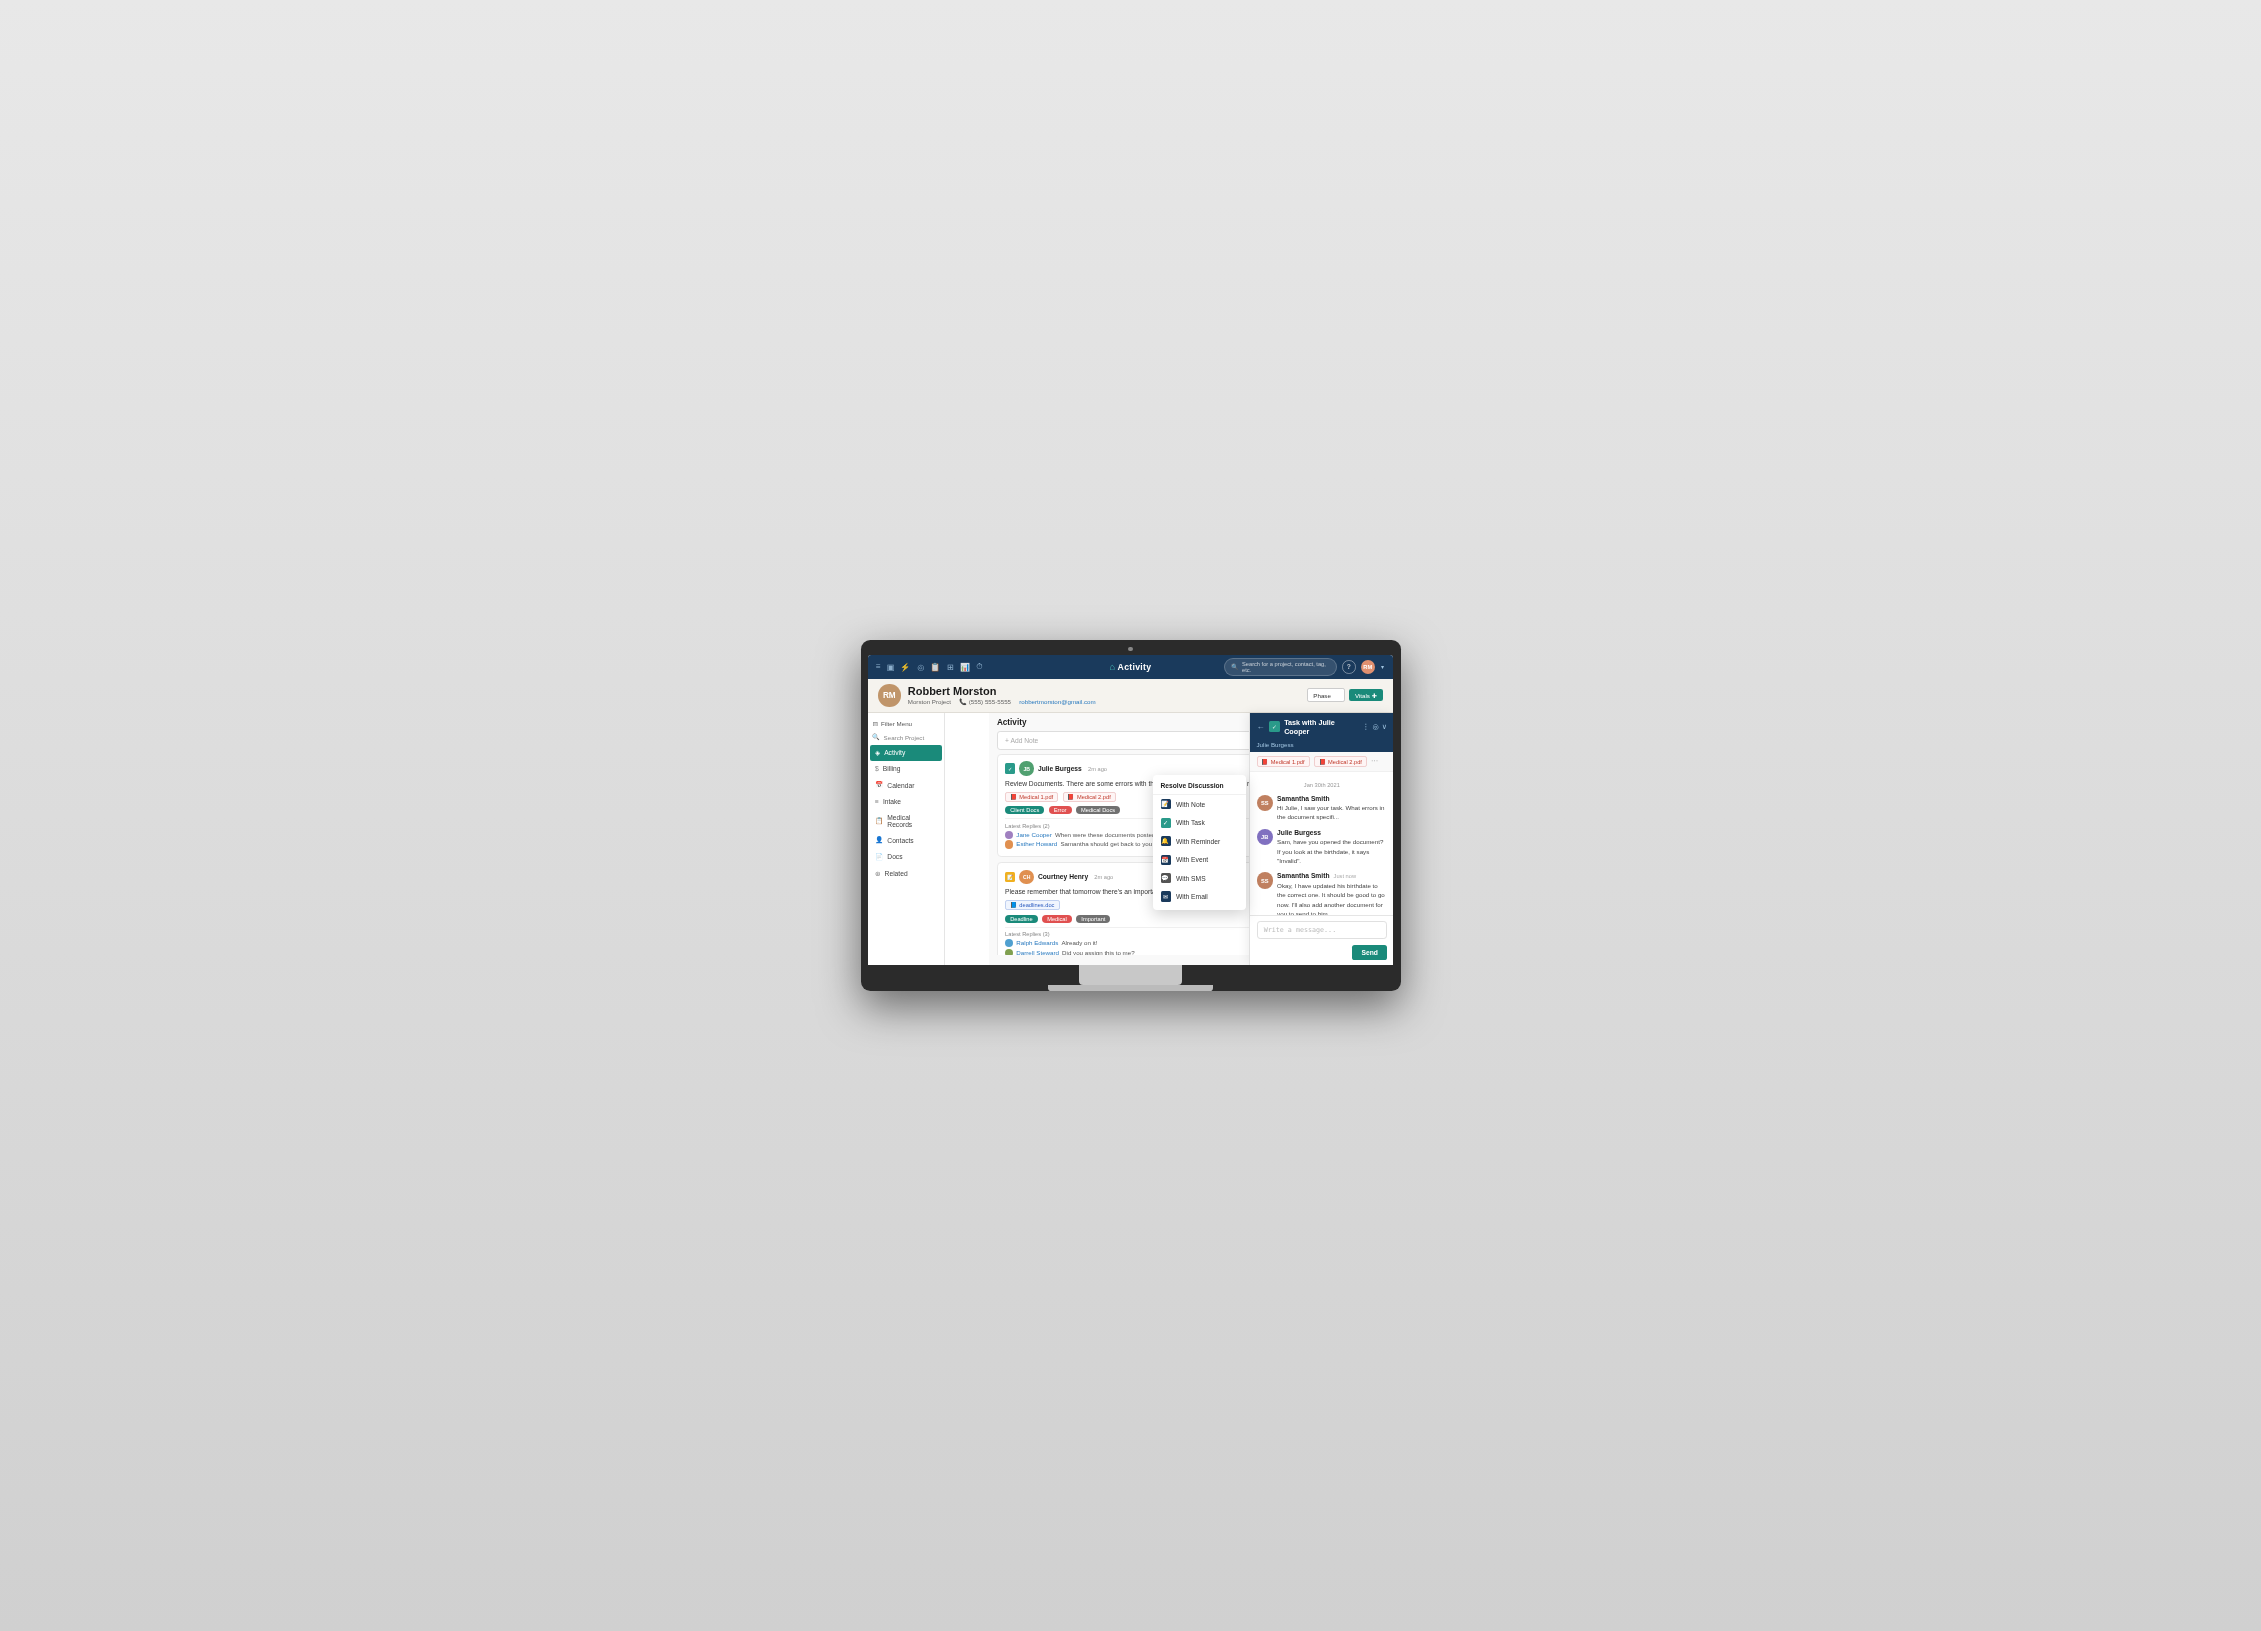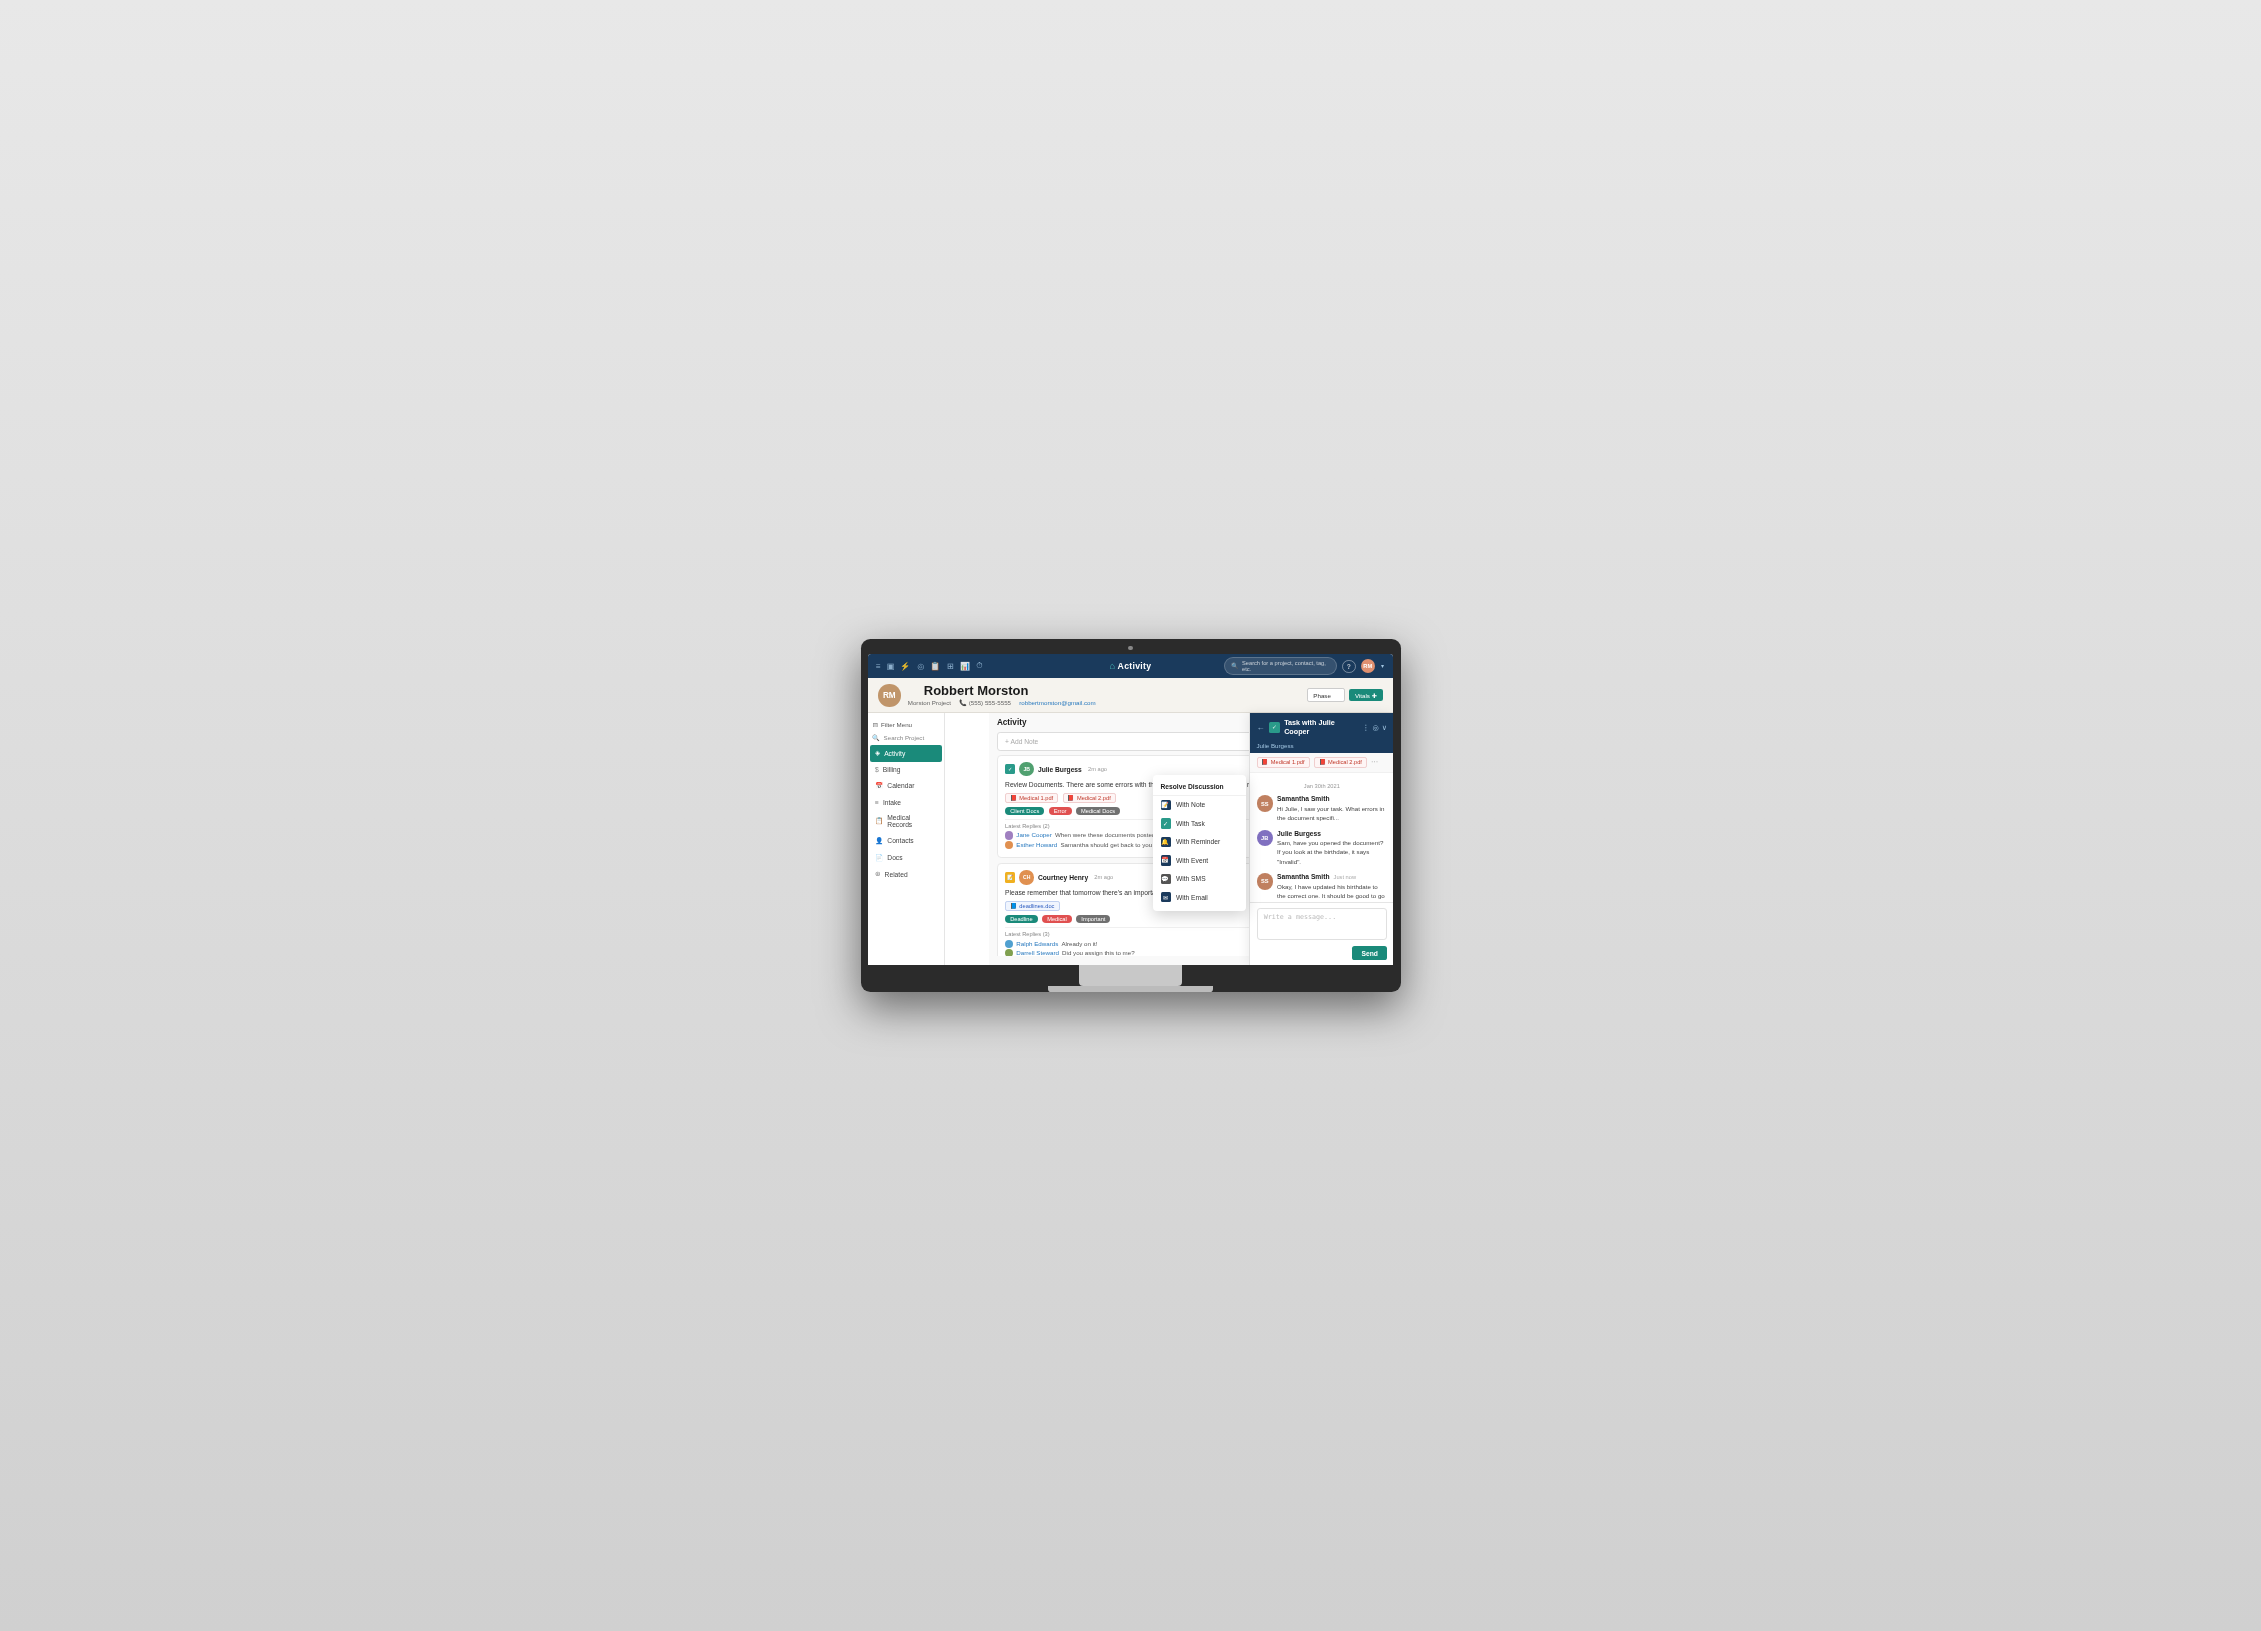--- a/index.html
+++ b/index.html
@@ -123,24 +123,23 @@
       background: #c0956a;
       display: flex;
       align-items: center;
       justify-content: center;
       color: #fff;
       font-size: 8.2px;
       font-weight: 600;
       overflow: hidden;
     }
     .project-info h2 {
-      font-size: 13px;
+      font-size: 11px;
       font-weight: 700;
       color: #1a1a1a;
-      margin-left: 16px;
     }
     .project-meta {
       font-size: 6.2px;
       color: #666;
       display: flex;
       gap: 8.2px;
       margin-top: 1px;
     }
     .project-meta a { color: #2a7abf; text-decoration: none; }
     .phase-controls {
@@ -445,21 +444,21 @@
       border-top: 0.5px solid #e5e5e5;
     }
     .task-input {
       width: 100%;
       border: 0.5px solid #e0e0e0;
       border-radius: 3.1px;
       padding: 4.1px 6.2px;
       font-size: 6.7px;
       color: #333;
       resize: none;
-      height: 32px;
+      height: 18px;
       margin-bottom: 4.1px;
     }
     .task-input::placeholder { color: #bbb; }
     .send-btn {
       float: right;
       background: #1a8a7a;
       color: #fff;
       border: none;
       border-radius: 2.6px;
       padding: 3.6px 9.3px;

